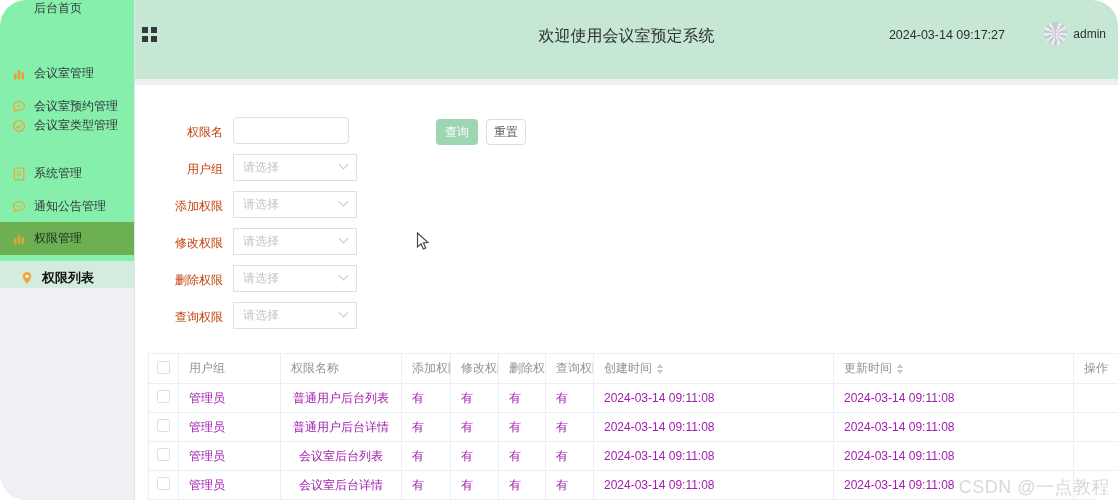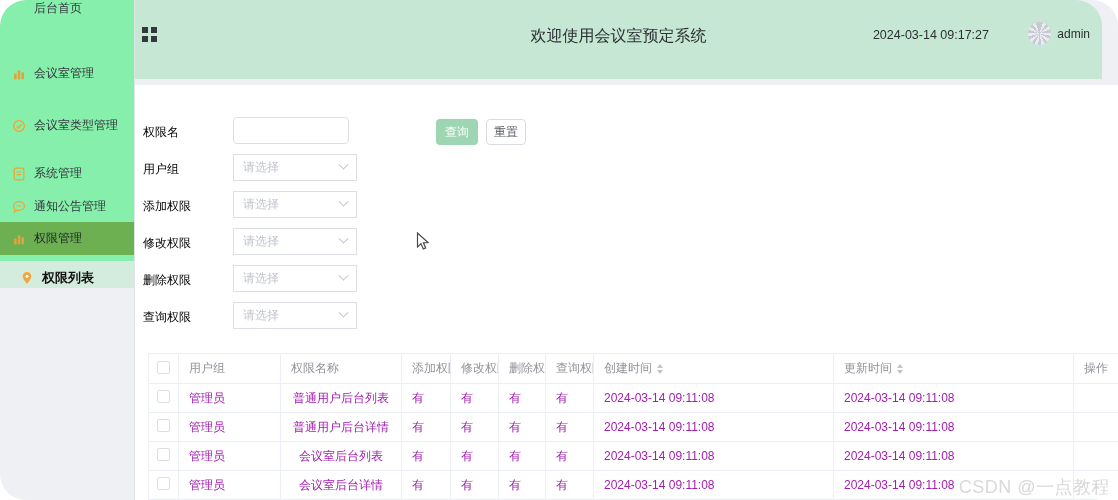--- a/index.html
+++ b/index.html
@@ -13,36 +13,36 @@
   .menu { position:absolute; left:0; top:0; width:134px; height:288px; background:#86efac;
           border-top-left-radius:26px; overflow:hidden; }
   .menu-item { position:absolute; left:0; width:134px; height:33px; display:flex; align-items:center;
                padding-left:12px; font-size:12px; color:#33373b; cursor:pointer; }
   .menu-item .ico { width:14px; height:14px; margin-right:8px; display:inline-flex;
                     align-items:center; justify-content:center; flex:0 0 14px; }
   .menu-item.active { background:#6cb052; color:#23282b; }
   .menu-item.selected { background:#d4ecdd; color:#111; font-weight:bold; font-size:13px; }
 
   
-  .header { position:absolute; left:135px; right:16px; top:0; height:79px; background:#c5e7d3;
+  .header { position:absolute; left:135px; right:0; top:0; height:79px; background:#c5e7d3;
             border-top-right-radius:26px; }
   .grid-icon { position:absolute; left:7px; top:27px; width:15px; height:15px; display:grid;
                grid-template-columns:6px 6px; grid-template-rows:6px 6px; gap:3px; cursor:pointer; }
   .grid-icon span { background:#34383c; }
   .hd-title { position:absolute; left:0; right:0; top:26px; text-align:center; font-size:16px; color:#2c3034; }
   .hd-time { position:absolute; right:113px; top:28px; font-size:12.5px; color:#2c3034; }
   .hd-user { position:absolute; right:12px; top:22px; display:flex; align-items:center; gap:6px; cursor:pointer; }
   .avatar { width:23px; height:23px; border-radius:50%;
             background:repeating-conic-gradient(#c7cad3 0deg 17deg, #e9ebef 17deg 34deg); }
   .hd-username { font-size:12px; color:#2c3034; }
 
   
   .content { position:absolute; left:135px; top:85px; right:0; bottom:0; background:#ffffff; }
 
-  .f-label { position:absolute; left:8px; width:80px; font-size:12px; color:#000000; }
+  .f-label { position:absolute; left:8px; width:80px; text-align:right; font-size:12px; color:#c2410c; }
   .f-input { position:absolute; left:98px; top:32px; width:116px; height:27px; border:1px solid #dcdfe6;
              border-radius:4px; background:#fff; outline:none; padding:0 8px; font-size:12px; color:#606266; }
   .f-select { position:absolute; left:98px; width:124px; height:27px; border:1px solid #dcdfe6;
               border-radius:0; background:#fff; display:flex; align-items:center;
               justify-content:space-between; padding:0 9px; font-size:12px; color:#c0c4cc; cursor:pointer; }
   .chev { width:7px; height:7px; border-right:1.4px solid #c0c4cc; border-bottom:1.4px solid #c0c4cc;
           transform:rotate(45deg) translate(-2px,-2px); }
   .btn { position:absolute; height:26px; border-radius:4px; font-size:12px; display:flex;
          align-items:center; justify-content:center; cursor:pointer; border:none; }
   .btn-search { left:301px; top:34px; width:42px; background:#9ed5b2; color:#ffffff; }
@@ -84,20 +84,29 @@
         <span class="ico">
           <svg width="14" height="14" viewBox="0 0 14 14">
               <rect x="2" y="6.5" width="2.6" height="6" rx="1" fill="#e4a23a"></rect>
               <rect x="5.7" y="3.2" width="2.6" height="9.3" rx="1" fill="#e4a23a"></rect>
               <rect x="9.4" y="5.2" width="2.6" height="7.3" rx="1" fill="#e4a23a"></rect>
             </svg>
         </span>
         <span>会议室管理</span>
       </div>
 
+      <div class="menu-item" style="top:90px;">
+        <span class="ico">
+          <svg width="14" height="14" viewBox="0 0 14 14">
+              <path d="M7 1.6c3.2 0 5.4 1.9 5.4 4.4S10.2 10.4 7 10.4c-.6 0-1.2-.1-1.8-.2L2.4 11.8l.7-2.4C2 8.5 1.6 7.3 1.6 6 1.6 3.5 3.8 1.6 7 1.6z" fill="none" stroke="#efa533" stroke-width="1.2"></path>
+              <line x1="4.6" y1="6" x2="9.4" y2="6" stroke="#efa533" stroke-width="1.2"></line>
+            </svg>
+        </span>
+        <span>会议室预约管理</span>
+      </div>
 
       <div class="menu-item" style="top:109px;">
         <span class="ico">
           <svg width="14" height="14" viewBox="0 0 14 14">
               <circle cx="7" cy="7" r="5.4" fill="none" stroke="#efa533" stroke-width="1.3"></circle>
               <polyline points="4.5,7.1 6.4,9 9.6,5.2" fill="none" stroke="#efa533" stroke-width="1.3"></polyline>
             </svg>
         </span>
         <span>会议室类型管理</span>
       </div>

